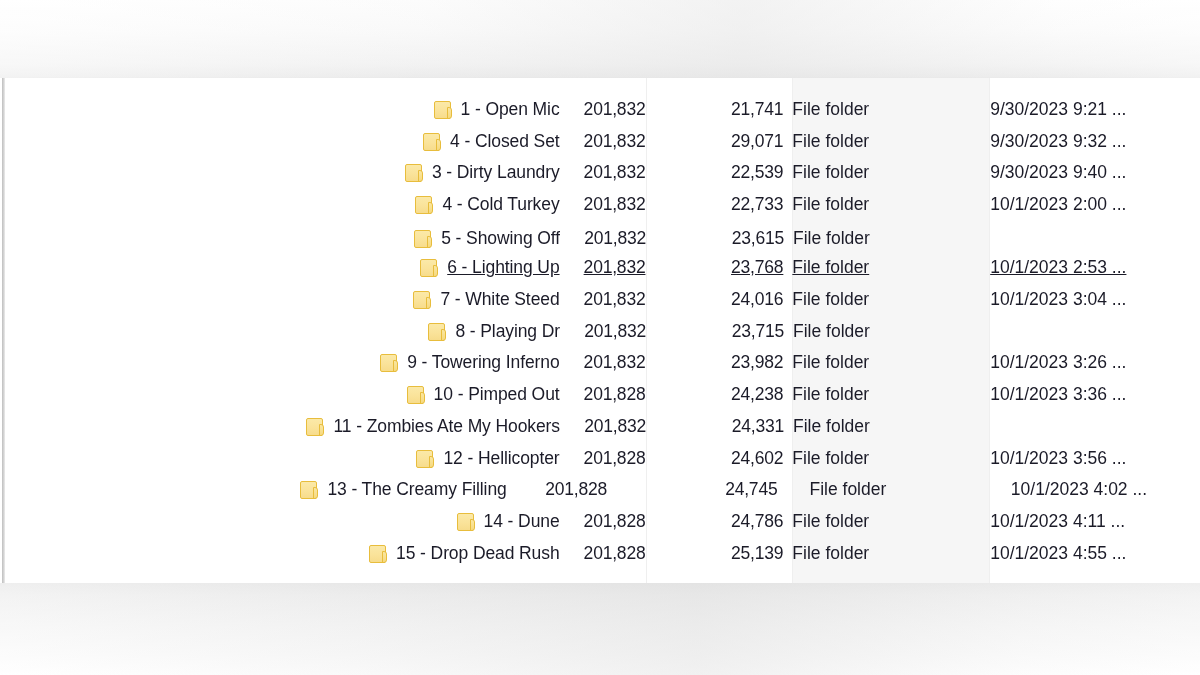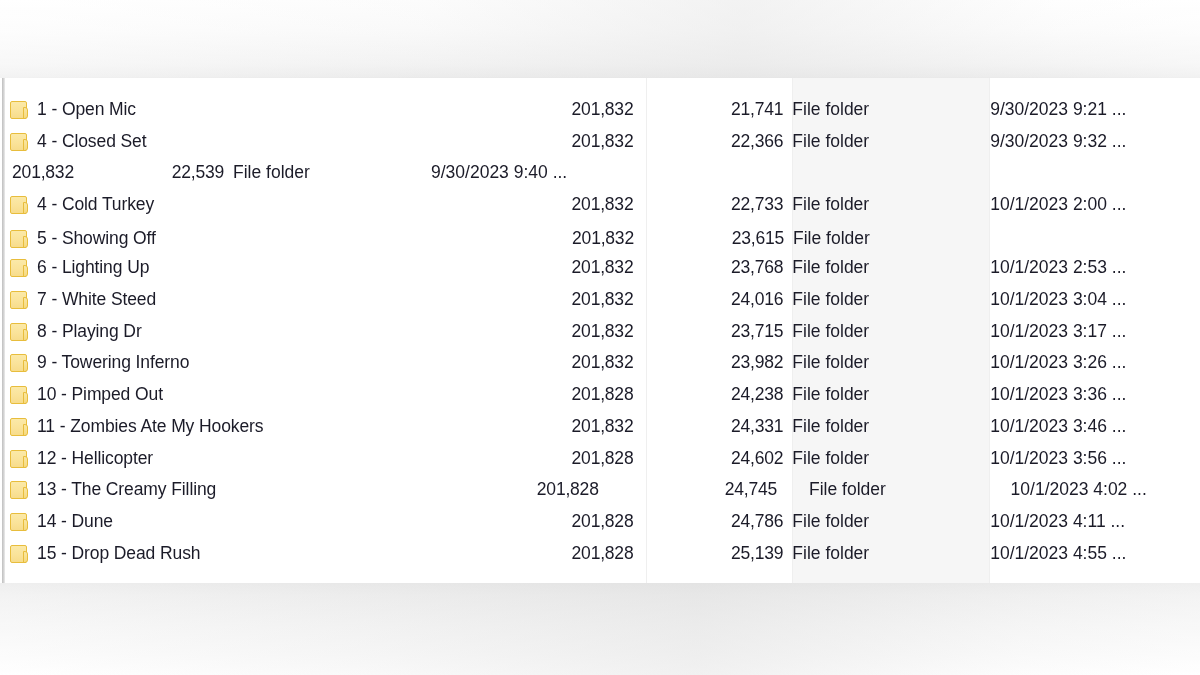--- a/index.html
+++ b/index.html
@@ -74,25 +74,26 @@
     align-items:center;
     font-size:17.5px;
     color:#1b1b28;
     white-space:nowrap;
   }
   .row.partial { overflow:hidden; }
 
   .c-name {
     position:relative;
     width:560px;
-    padding-left:9px;
+    padding-left:22px;
     display:flex; align-items:center;
     overflow:hidden;
-  }
-  .c-size  { width:86px; text-align:center; }
+    justify-content:flex-end;
+  }
+  .c-size  { width:86px; text-align:right; }
   .c-spacer{ width:1px; }
   .c-count { width:137px; text-align:right; }
   .c-type  { width:207px; padding-left:9px; }
   .c-date  { width:210px; padding-left:0px; }
 
   .name-txt { letter-spacing:-0.1px; }
   .num { letter-spacing:-0.2px; }
 
   
   .folder {
@@ -163,25 +164,32 @@
         <div class="row" style="top: 62.2px;">
     <div class="c-name">
       <span class="folder">
         <span class="body"></span>
               <span class="tab"></span>
       </span>
       <span class="name-txt">4 - Closed Set</span>
     </div>
     <div class="c-size num">201,832</div>
     <div class="c-spacer"></div>
-    <div class="c-count num">22,366</div>
+    <div class="c-count num">29,071</div>
     <div class="c-type">File folder</div>
     <div class="c-date">9/30/2023 9:32 ...</div>
   </div>
         <div class="row" style="top: 93.9px;">
+    <div class="c-name">
+      <span class="folder">
+        <span class="body"></span>
+              <span class="tab"></span>
+      </span>
+      <span class="name-txt">3 - Dirty Laundry</span>
+    </div>
     <div class="c-size num">201,832</div>
     <div class="c-spacer"></div>
     <div class="c-count num">22,539</div>
     <div class="c-type">File folder</div>
     <div class="c-date">9/30/2023 9:40 ...</div>
   </div>
         <div class="row" style="top: 125.6px;">
     <div class="c-name">
       <span class="folder">
         <span class="body"></span>
@@ -201,21 +209,21 @@
         <span class="body"></span>
               <span class="tab"></span>
       </span>
       <span class="name-txt">5 - Showing Off</span>
     </div>
     <div class="c-size num">201,832</div>
     <div class="c-spacer"></div>
     <div class="c-count num">23,615</div>
     <div class="c-type">File folder</div>
   </div>
-        <div class="row" style="top: 189px;">
+        <div class="row" style="top: 189px; text-decoration: underline;">
     <div class="c-name">
       <span class="folder">
         <span class="body"></span>
               <span class="tab"></span>
       </span>
       <span class="name-txt">6 - Lighting Up</span>
     </div>
     <div class="c-size num">201,832</div>
     <div class="c-spacer"></div>
     <div class="c-count num">23,768</div>
@@ -241,21 +249,20 @@
       <span class="folder">
         <span class="body"></span>
               <span class="tab"></span>
       </span>
       <span class="name-txt">8 - Playing Dr</span>
     </div>
     <div class="c-size num">201,832</div>
     <div class="c-spacer"></div>
     <div class="c-count num">23,715</div>
     <div class="c-type">File folder</div>
-    <div class="c-date">10/1/2023 3:17 ...</div>
   </div>
         <div class="row" style="top: 284.1px;">
     <div class="c-name">
       <span class="folder">
         <span class="body"></span>
               <span class="tab"></span>
       </span>
       <span class="name-txt">9 - Towering Inferno</span>
     </div>
     <div class="c-size num">201,832</div>
@@ -283,21 +290,20 @@
       <span class="folder">
         <span class="body"></span>
               <span class="tab"></span>
       </span>
       <span class="name-txt">11 - Zombies Ate My Hookers</span>
     </div>
     <div class="c-size num">201,832</div>
     <div class="c-spacer"></div>
     <div class="c-count num">24,331</div>
     <div class="c-type">File folder</div>
-    <div class="c-date">10/1/2023 3:46 ...</div>
   </div>
         <div class="row" style="top: 379.2px;">
     <div class="c-name">
       <span class="folder">
         <span class="body"></span>
               <span class="tab"></span>
       </span>
       <span class="name-txt">12 - Hellicopter</span>
     </div>
     <div class="c-size num">201,828</div>

